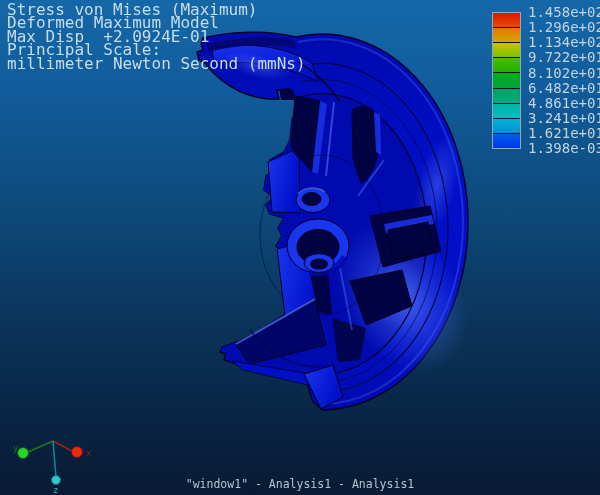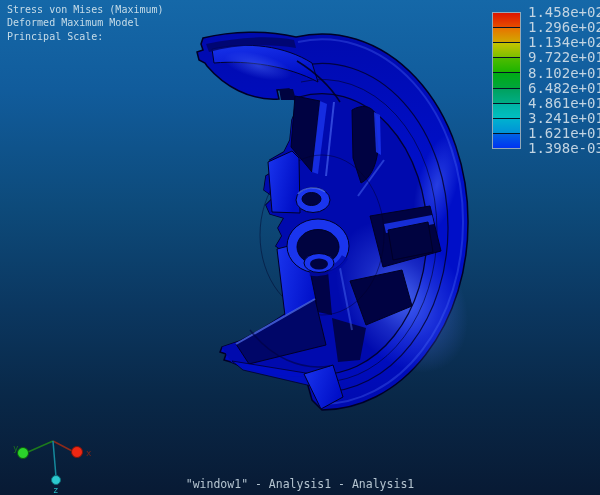--- a/index.html
+++ b/index.html
@@ -11,21 +11,21 @@
   
   .f-ring{fill:url(#gRing);stroke:var(--edge);stroke-width:1.5;}
   .f-mid{fill:var(--mid);}
   .f-base{fill:var(--base);}
   .f-bright{fill:var(--bright);}
   .f-dark{fill:var(--dark);}
   .f-darker{fill:var(--darker);}
   .f-win{fill:var(--win);}
   .ln{fill:none;}
 
-  .header{position:absolute;left:7px;top:3px;color:#c6dce8;font-size:10px;
+  .header{position:absolute;left:7px;top:3px;color:#c6dce8;font-size:16px;
           line-height:13.4px;}
   .hline{white-space:pre;}
 
   .legend{position:absolute;right:0;top:0;width:120px;height:160px;}
   .legend-bar{position:absolute;left:12px;top:12px;width:29px;height:137px;
               border:1px solid #93a9ba;display:flex;flex-direction:column;
               box-sizing:border-box;}
   .legend-bar .seg{flex:1;}
   .legend-bar .seg:not(:last-child){border-bottom:1px solid #041426;}
   .legend-vals{position:absolute;left:48px;top:5px;color:#c2d4e2;font-size:14px;
@@ -136,21 +136,23 @@
       <path class="ln" stroke="var(--hl)" stroke-width="2" opacity="0.7" d="M236 344 L315 299"></path>
       <path class="f-base" opacity="0.95" stroke="var(--edge)" stroke-width="0.8" d="M232 361 L330 377 L333 391 L243 370 Z"></path>
       <path fill="url(#gCut)" stroke="var(--edge)" stroke-width="1" d="M304 374 L333 365 L343 397 L321 409 Z"></path>
       <path class="ln" stroke="var(--darker)" stroke-width="1.5" opacity="0.6" d="M250 330 A98 130 0 0 0 330 366"></path>
     </svg>
   </div>
 
   <div class="header" style="color: rgb(198, 220, 232);">
       <div class="hline">Stress von Mises (Maximum)</div>
       <div class="hline">Deformed Maximum Model</div>
+      <div class="hline">Max Disp  +2.0924E-01</div>
       <div class="hline">Principal Scale:</div>
+      <div class="hline">millimeter Newton Second (mmNs)</div>
     </div>
 
   <div class="legend">
     <div class="legend-bar" style="border-color: rgb(147, 169, 186);">
         <div class="seg" style="background: linear-gradient(rgb(221, 21, 0), rgb(230, 77, 0));"></div>
         <div class="seg" style="background: linear-gradient(rgb(232, 115, 0), rgb(210, 168, 0));"></div>
         <div class="seg" style="background: linear-gradient(rgb(198, 196, 0), rgb(124, 192, 0));"></div>
         <div class="seg" style="background: linear-gradient(rgb(79, 188, 0), rgb(28, 180, 0));"></div>
         <div class="seg" style="background: linear-gradient(rgb(0, 171, 20), rgb(0, 166, 60));"></div>
         <div class="seg" style="background: linear-gradient(rgb(0, 161, 94), rgb(0, 173, 133));"></div>

